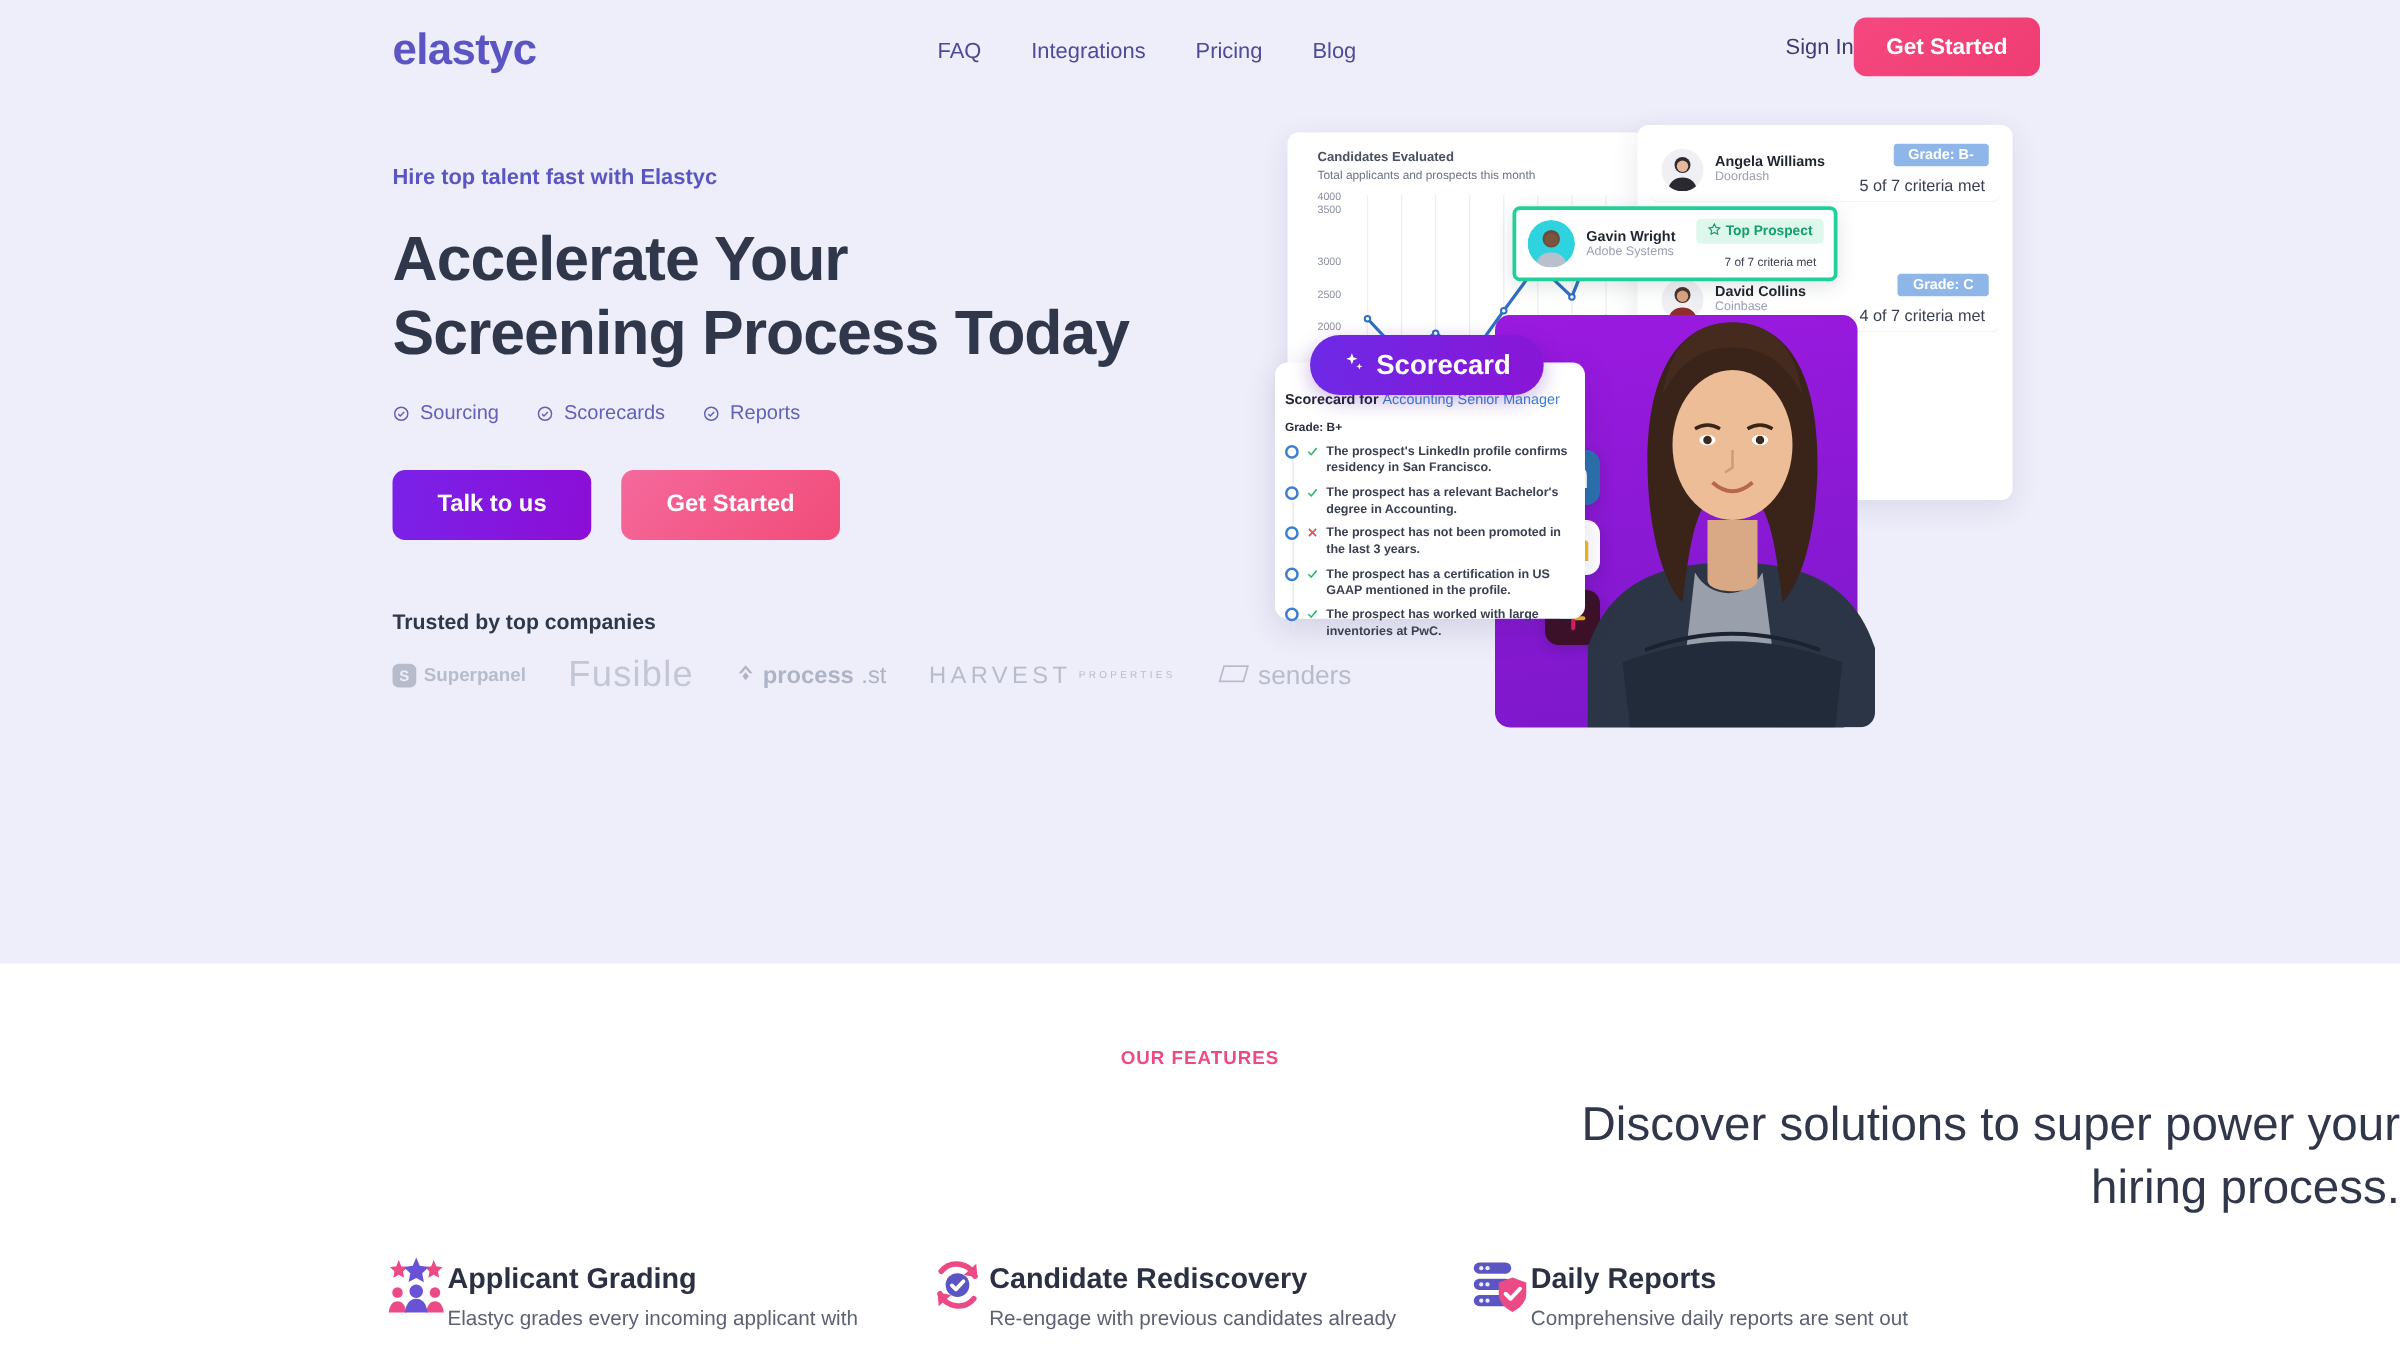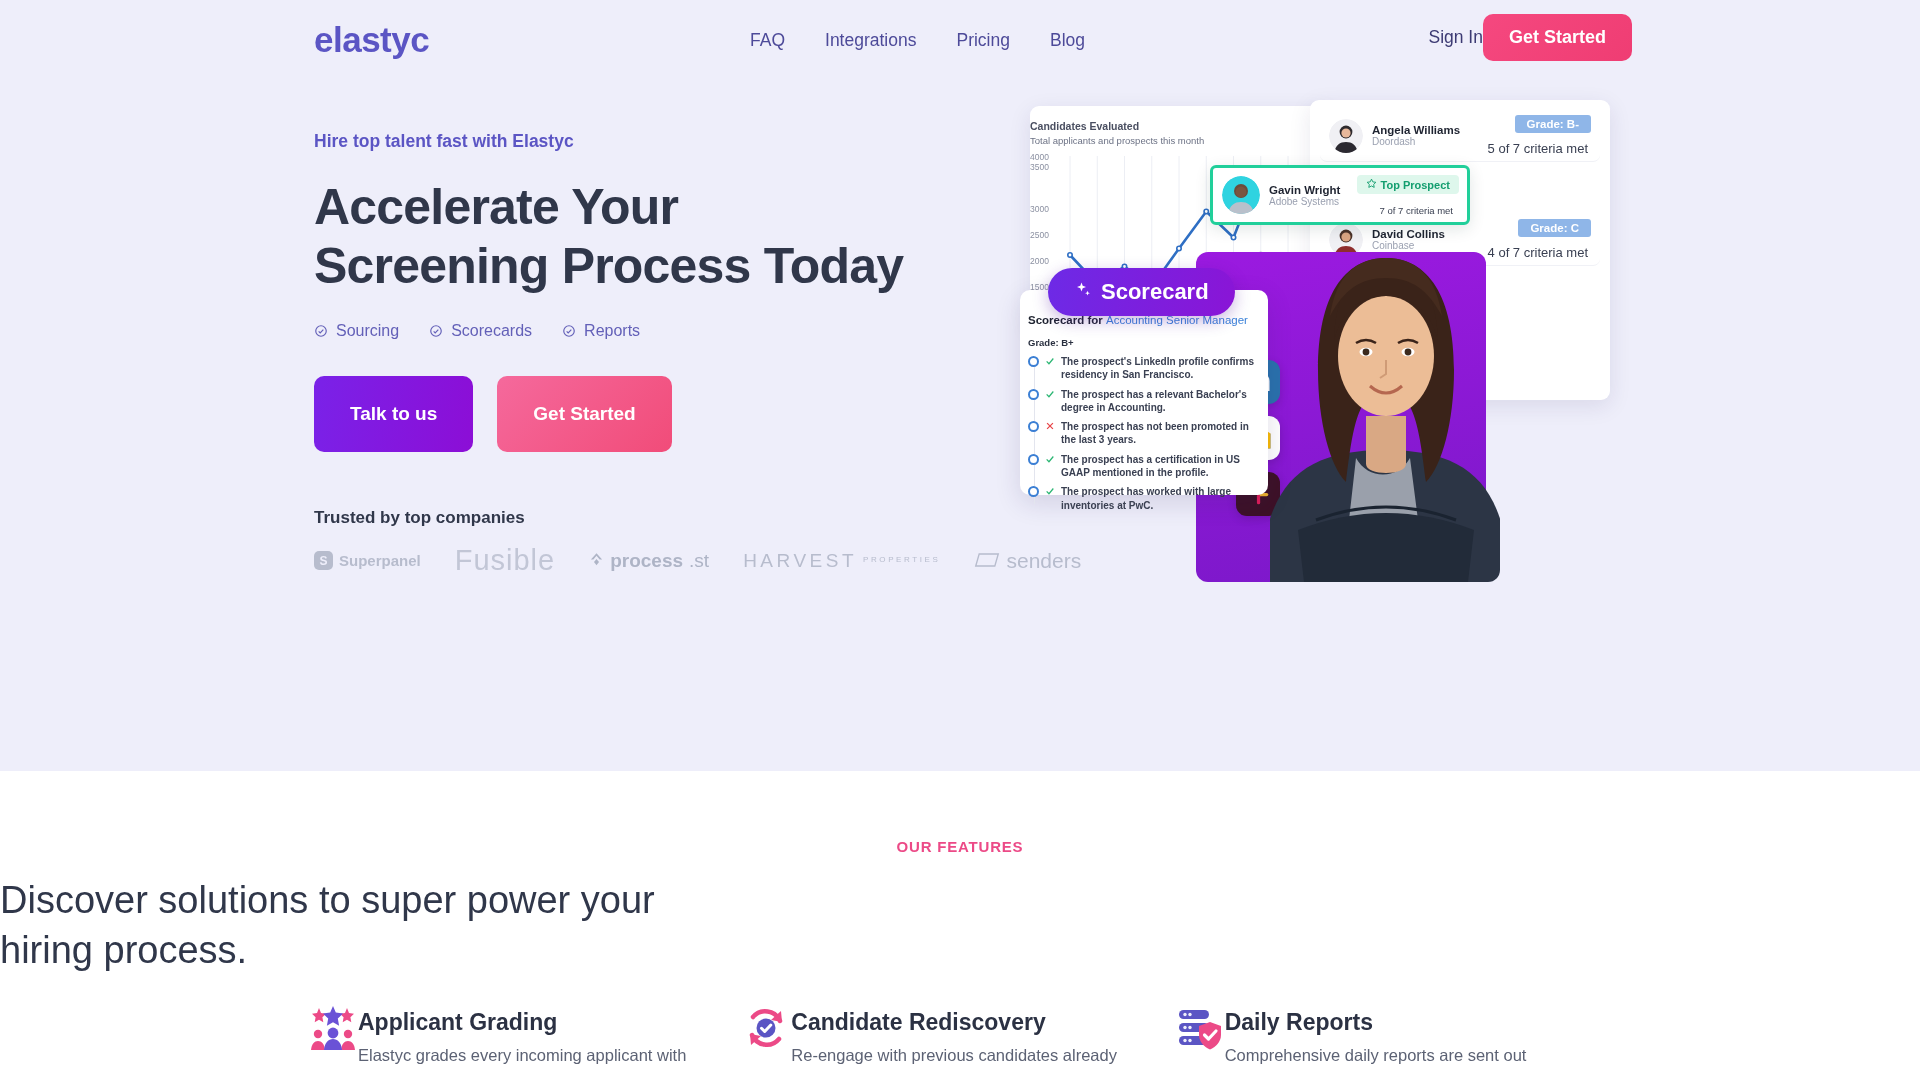--- a/index.html
+++ b/index.html
@@ -70,21 +70,21 @@
   }
   .feature-pills { display: flex; gap: 30px; align-items: center; margin-bottom: 36px; }
   .pill { display: flex; align-items: center; gap: 8px; font-size: 16px; color: #6360b8; }
   .pill svg { display: block; }
 
   .cta-row { display: flex; gap: 24px; margin-bottom: 56px; }
   .btn-purple {
     background: linear-gradient(100deg, #7a22e8 0%, #8c0ed6 100%);
     color: #fff; border: none; border-radius: 10px;
     font-size: 19px; font-weight: 600; cursor: pointer;
-    padding: 27px 36px; font-family: "Liberation Sans", sans-serif;
+    padding: 7px 36px; font-family: "Liberation Sans", sans-serif;
   }
   .btn-pink2 {
     background: linear-gradient(135deg, #f5699c 0%, #f14c79 100%);
     color: #fff; border: none; border-radius: 10px;
     font-size: 19px; font-weight: 600; cursor: pointer;
     padding: 17px 36px; font-family: "Liberation Sans", sans-serif;
   }
   .trusted-label {
     font-size: 17px; font-weight: bold; color: #30374a; margin-bottom: 16px;
   }
@@ -103,21 +103,21 @@
   .clogo-harvest .h1 { font-size: 19px; letter-spacing: 3.5px; }
   .clogo-harvest .h2 { font-size: 8px; letter-spacing: 2.6px; }
   .clogo-senders { font-size: 21px; color: #b7bccd; }
 
   
   .hero-art { position: absolute; left: 1020px; top: 100px; width: 600px; height: 620px; }
 
   .card-chart {
     position: absolute; left: 10px; top: 6px; width: 300px; height: 222px;
     background: #fff; border-radius: 9px; box-shadow: 0 6px 22px rgba(40,30,90,.10);
-    padding: 14px 0; overflow: hidden;
+    padding: 14px 24px; overflow: hidden;
   }
   .chart-title { font-size: 10.5px; font-weight: 600; color: #4a4f61; }
   .chart-subtitle { font-size: 9.5px; color: #6c7285; margin-top: 3px; }
   .chart-plot { position: relative; margin-top: 10px; height: 160px; }
   .ytick { position: absolute; left: 0; font-size: 8.5px; color: #8b90a1; }
 
   .card-list {
     position: absolute; left: 290px; top: 0px; width: 300px; height: 300px;
     background: #fff; border-radius: 9px; box-shadow: 0 6px 22px rgba(40,30,90,.10);
     padding: 10px; overflow: hidden;
@@ -197,21 +197,21 @@
   
   .features {
     position: absolute; top: 771px; left: 0; width: 1920px; height: 309px;
     background: #ffffff;
   }
   .feat-eyebrow {
     text-align: center; margin-top: 67px;
     font-size: 15px; font-weight: bold; letter-spacing: 0.8px; color: #ec4a87;
   }
   .feat-title {
-    text-align: left; margin-top: 20px;
+    text-align: right; margin-top: 20px;
     font-size: 38px; line-height: 1.32; font-weight: 500; color: #30374a;
   }
   .feat-grid {
     position: absolute; top: 1005px; left: 0; width: 1920px;
     display: flex; gap: 0; padding: 0 310px;
   }
   .feat-card { width: 440px; display: flex; gap: 2px; margin-right: 0; }
   .feat-card + .feat-card { margin-left: 0; }
   .feat-ico { width: 46px; height: 46px; flex: none; }
   .feat-h { font-size: 23px; font-weight: bold; color: #2b3143; margin-top: 4px; }

